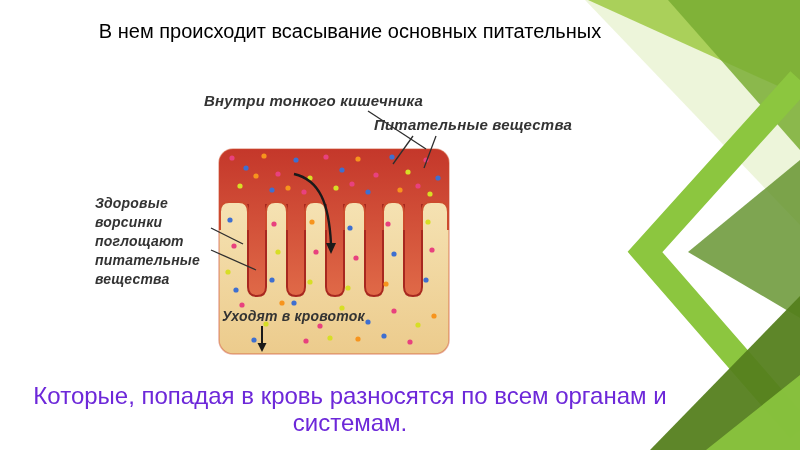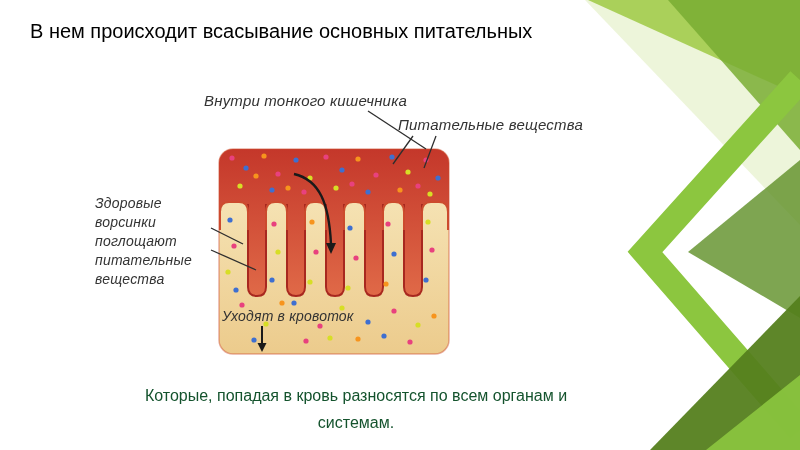--- a/index.html
+++ b/index.html
@@ -2,35 +2,35 @@
 <html style="--lumen-dark: #C4372A; --lumen-light: #E06A48; --channel-outline: #A8281F; --villi-outline: #CC4B2E; --cream-top: #F6E4B6; --cream-bottom: #ECCB8C; --arrow: #1A1A1A; --g1: #A6CE53; --g2: #79AD33; --g3: #8CC63F; --g4: #5E8F26; --g5: #55801E; --g6: #DFECBB;"><head>
 <meta charset="utf-8">
 <style>
   html,body{margin:0;padding:0;background:#e8e8e8;}
   .slide{
     position:relative;width:800px;height:450px;background:#fff;overflow:hidden;
     font-family:"Liberation Sans",sans-serif;
   }
   .deco{position:absolute;inset:0;width:800px;height:450px;z-index:0;pointer-events:none;}
   .top-text{
-    position:absolute;left:30px;top:18px;width:640px;text-align:left;
+    position:absolute;left:30px;top:18px;width:640px;text-align:center;
     font-size:20px;line-height:27px;color:#000;z-index:3;
   }
   .bottom-text{
-    position:absolute;left:36px;top:382px;width:640px;text-align:center;
-    font-size:16px;line-height:27px;color:#14532d;z-index:3;
+    position:absolute;left:30px;top:382px;width:640px;text-align:center;
+    font-size:24px;line-height:27px;color:#6d28d9;z-index:3;
   }
   .diagram{position:absolute;left:218px;top:148px;width:232px;height:207px;z-index:1;}
   .leaders{position:absolute;inset:0;width:800px;height:450px;z-index:2;pointer-events:none;}
   .dlabel{
-    position:absolute;font-weight:normal;font-style:italic;color:#333;z-index:3;
+    position:absolute;font-weight:bold;font-style:italic;color:#333;z-index:3;
     letter-spacing:.2px;
   }
   #lbl-inside{left:204px;top:92px;font-size:15px;}
-  #lbl-nutrients{left:374px;top:116px;font-size:15px;margin-left:24px;}
+  #lbl-nutrients{left:374px;top:116px;font-size:15px;}
   #lbl-villi{left:95px;top:182px;font-size:14px;line-height:19px;width:112px;margin-top:12px;}
   #lbl-blood{left:222px;top:308px;font-size:14px;}
 </style>
 </head>
 <body>
 
 <div class="slide">
 
   <svg class="deco" viewBox="0 0 800 450" aria-hidden="true">
     <polygon points="585,0 800,0 800,225" style="fill:var(--g6)" opacity="0.55"></polygon>

